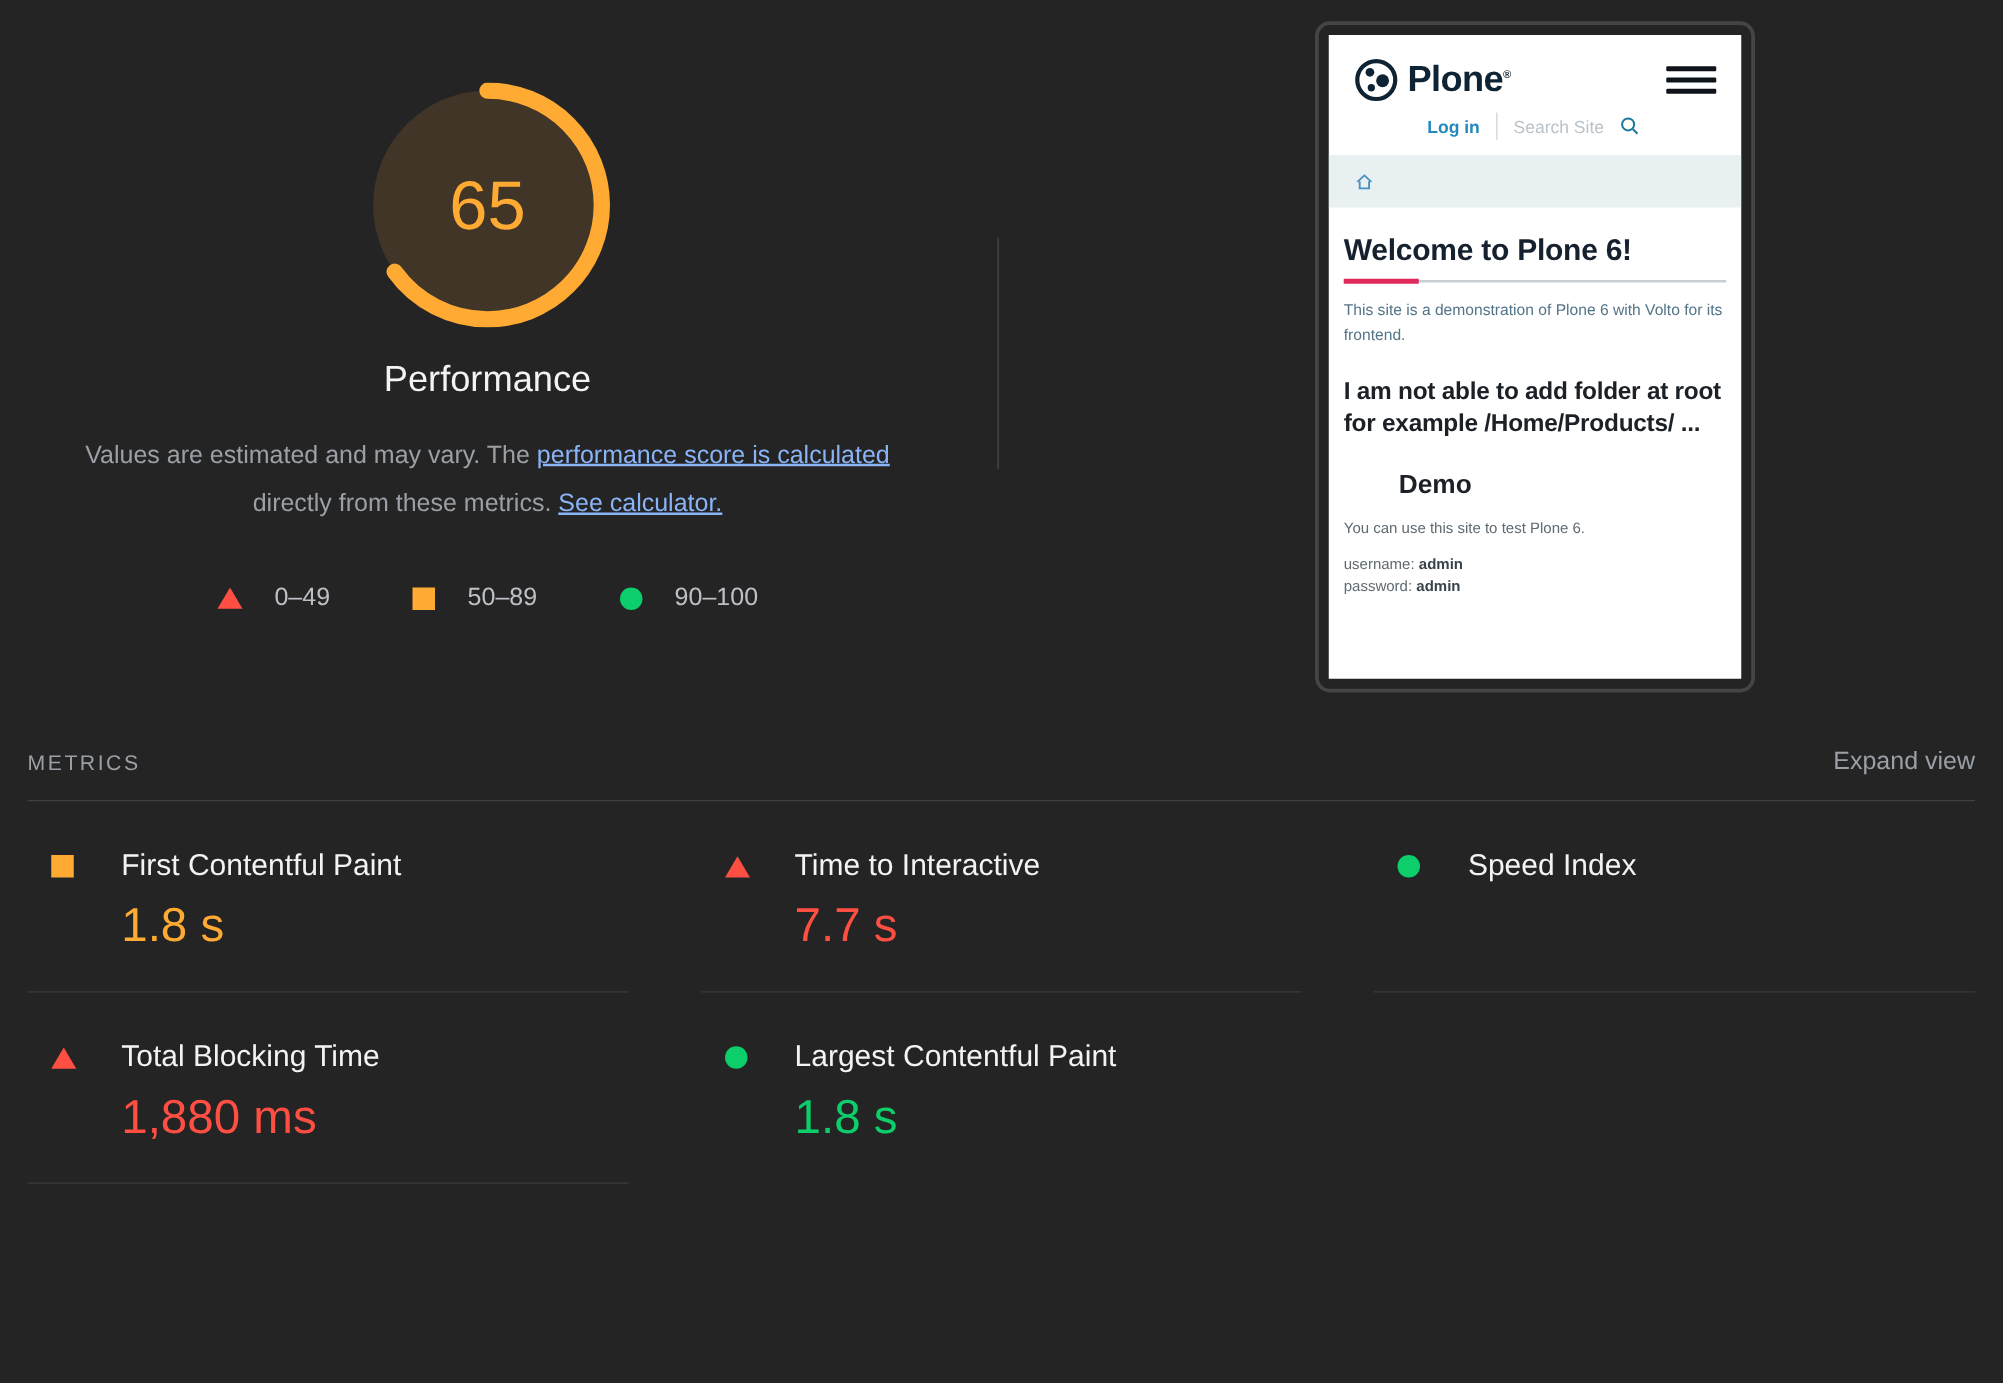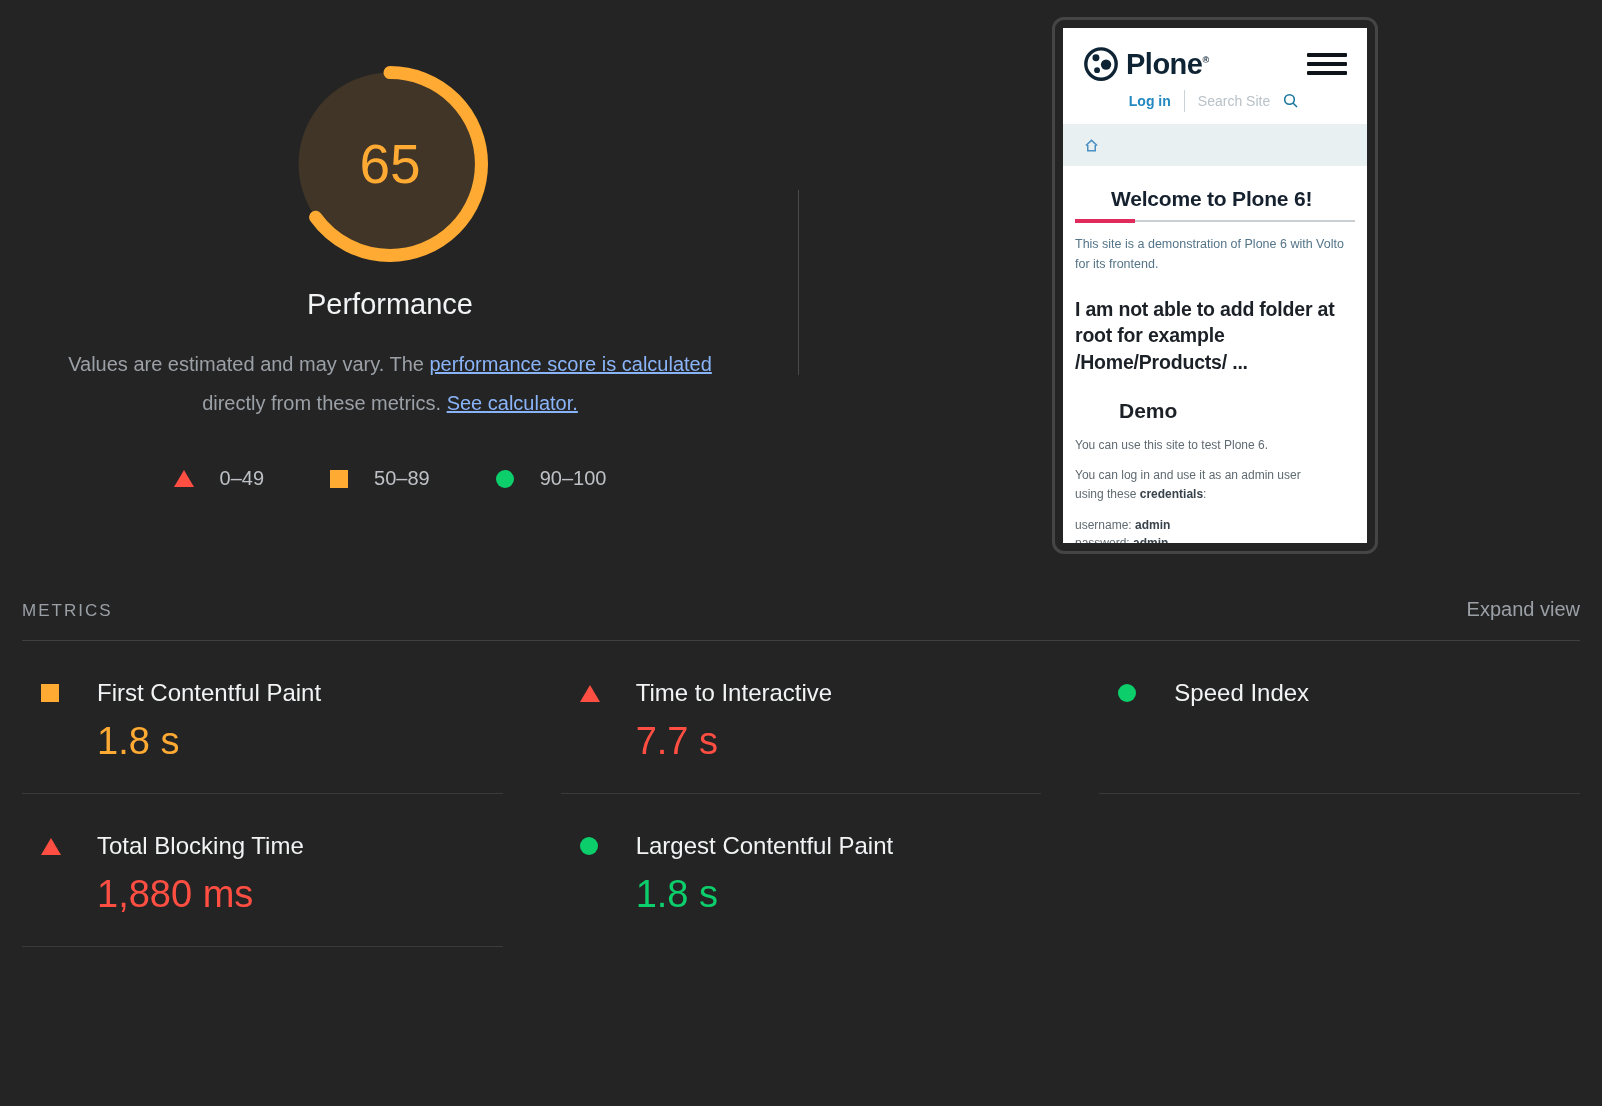--- a/index.html
+++ b/index.html
@@ -42,38 +42,38 @@
   .legend-item{display:flex;align-items:center;gap:26px;}
   .legend-label{font-size:20px;color:#bdc1c6;}
   .shape-fail{width:0;height:0;border-left:10px solid transparent;border-right:10px solid transparent;border-bottom:17px solid var(--fail);}
   .shape-average{width:18px;height:18px;background:var(--average);}
   .shape-pass{width:18px;height:18px;border-radius:50%;background:var(--pass);}
 
   .divider-v{position:absolute;left:798px;top:190px;width:1px;height:185px;background:#4a4a4a;}
 
   
   .thumb{
-    position:absolute;left:1052px;top:17px;width:326px;height:537px;
+    position:absolute;left:1052px;top:17px;width:352px;height:537px;
     border:3px solid #454545;border-radius:12px;padding:8px;background:var(--bg);
   }
   .thumb-inner{background:#ffffff;width:100%;height:100%;overflow:hidden;}
   .pl-header{padding:18px 20px 0 20px;}
   .logo-row{display:flex;justify-content:space-between;align-items:center;}
   .pl-logo{display:flex;align-items:center;gap:7px;}
   .pl-brand{font-size:29px;font-weight:700;color:#0e2435;letter-spacing:-0.5px;}
   .pl-reg{font-size:9px;color:#0e2435;vertical-align:super;}
   .hamburger{width:40px;padding:2px 0;}
   .hamburger .bar{height:4px;background:#0e1419;border-radius:1px;margin:5px 0;}
   .login-row{display:flex;justify-content:center;align-items:center;gap:13px;margin-top:8px;padding-right:2px;}
   .pl-login{color:#2389c0;font-size:14px;font-weight:700;}
   .vr{width:1px;height:22px;background:#ccd4d8;}
   .pl-search{color:#b9c2c8;font-size:14px;}
   .pl-breadcrumb{margin-top:12px;background:#e9f0f2;height:42px;display:flex;align-items:center;padding-left:21px;}
   .pl-body{padding:21px 12px 0 12px;}
-  .pl-h1{font-size:21px;font-weight:600;color:#16212f;letter-spacing:-0.2px;margin-left:36px;}
+  .pl-h1{font-size:24px;font-weight:600;color:#16212f;letter-spacing:-0.2px;}
   .rule{margin-top:9px;height:2px;background:#c9ced3;position:relative;}
   .rule::before{content:'';position:absolute;left:0;top:-1px;width:60px;height:4px;background:#df2a5b;}
   .pl-intro{margin-top:12px;font-size:12.5px;line-height:1.62;color:#547488;}
   .pl-post{margin-top:21px;font-size:19.5px;font-weight:600;color:#1c2127;line-height:1.38;letter-spacing:-0.2px;}
   .pl-demo{margin-top:23px;font-size:21px;font-weight:600;color:#1c2127;margin-left:44px;}
   .pl-small{margin-top:15px;font-size:12px;color:#5f6a71;}
   .pl-small2{margin-top:14px;font-size:12px;line-height:1.55;color:#5f6a71;max-width:240px;}
   .pl-creds{margin-top:13px;font-size:12px;line-height:1.5;color:#5f6a71;}
   .pl-body b{color:#39434b;}
 
@@ -169,21 +169,20 @@
         <path d="M4 7.5 V13.5 H12 V7.5" fill="none" stroke="#4a90c2" stroke-width="1.6"></path>
       </svg>
     </div>
     <div class="pl-body">
       <div class="pl-h1">Welcome to Plone 6!</div>
       <div class="rule"></div>
       <div class="pl-intro">This site is a demonstration of Plone 6 with Volto for its frontend.</div>
       <div class="pl-post">I am not able to add folder at root for example /Home/Products/ ...</div>
       <div class="pl-demo">Demo</div>
       <div class="pl-small">You can use this site to test Plone 6.</div>
-      <div class="pl-small2"><span>You can log in and use it as an admin user using these </span><b>credentials</b><span>:</span></div>
       <div class="pl-creds">
         <div><span>username: </span><b>admin</b></div>
         <div><span>password: </span><b>admin</b></div>
       </div>
     </div>
   </div>
 </div>
 
 <div class="metrics">
   <div class="metrics-header">

